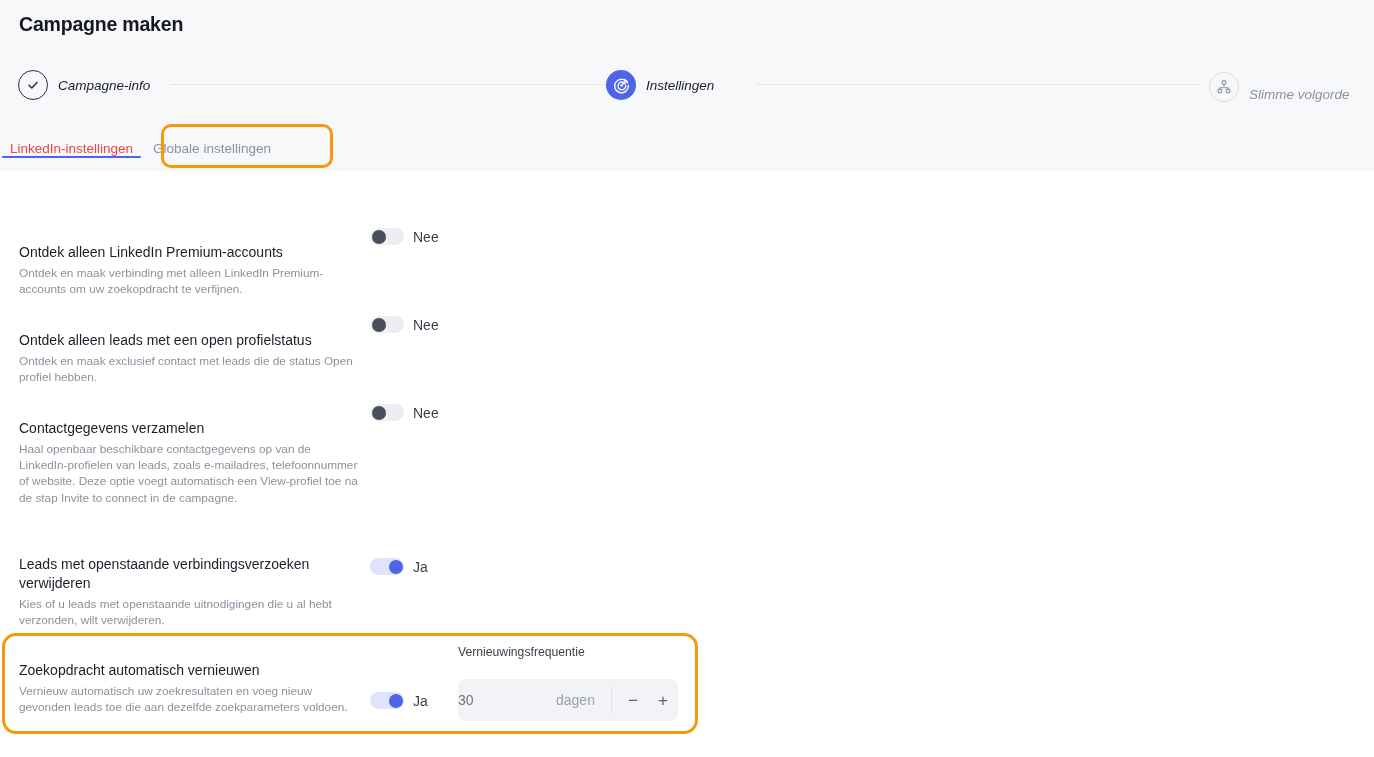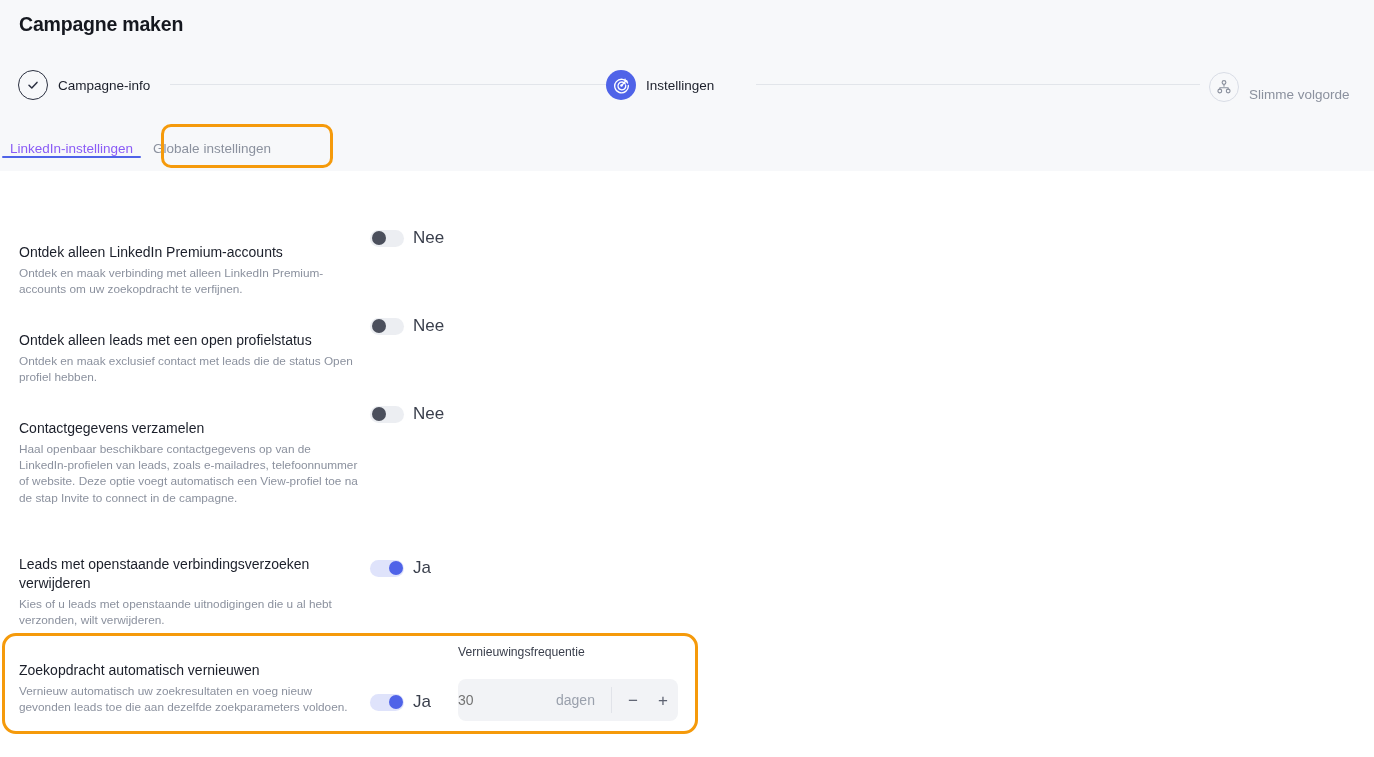--- a/index.html
+++ b/index.html
@@ -35,20 +35,21 @@
     letter-spacing: -0.2px;
     color: #15181f;
   }
 
   
   .stepper {
     position: absolute;
     left: 0; top: 68px;
     width: 1162px;
     height: 34px;
+    font-style: italic;
   }
   .step {
     position: absolute;
     display: flex;
     align-items: center;
     gap: 10px;
     height: 34px;
     top: 0;
   }
   .step-campaign { left: 18px; }
@@ -110,21 +111,21 @@
     background: transparent;
     border: none;
     font-family: inherit;
     cursor: pointer;
     position: relative;
     height: 38px;
     box-sizing: border-box;
   }
   .tab.first { margin-left: 20px; }
   .tab.active {
-    color: #8b5cf6;
+    color: #ef4444;
   }
   .tab.active .tab-underline {
     position: absolute;
     left: 2px;
     right: 2px;
     bottom: 6px;
     height: 2.5px;
     background: #4f63e8;
     border-radius: 2px;
   }
@@ -192,21 +193,21 @@
   .toggle .knob {
     position: absolute;
     top: 1.5px;
     width: 14px;
     height: 14px;
     border-radius: 50%;
   }
   .toggle.off .knob { left: 1.5px;  background: #4b4f5c; }
   .toggle.on  .knob { left: 18.5px; background: #4f63e8; }
   .toggle-state {
-    font-size: 17px;
+    font-size: 14px;
     color: #3a3f4c;
   }
 
   
   .refresh-highlight {
     position: absolute;
     left: 2px;
     top: 633px;
     width: 696px;
     height: 101px;

